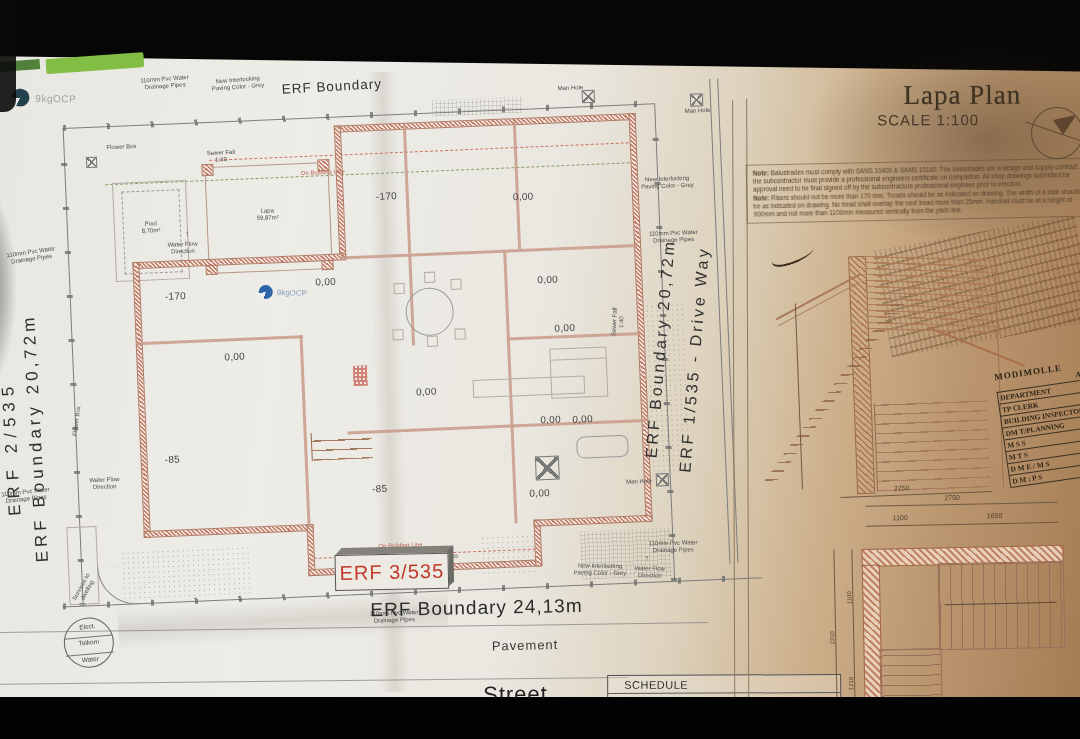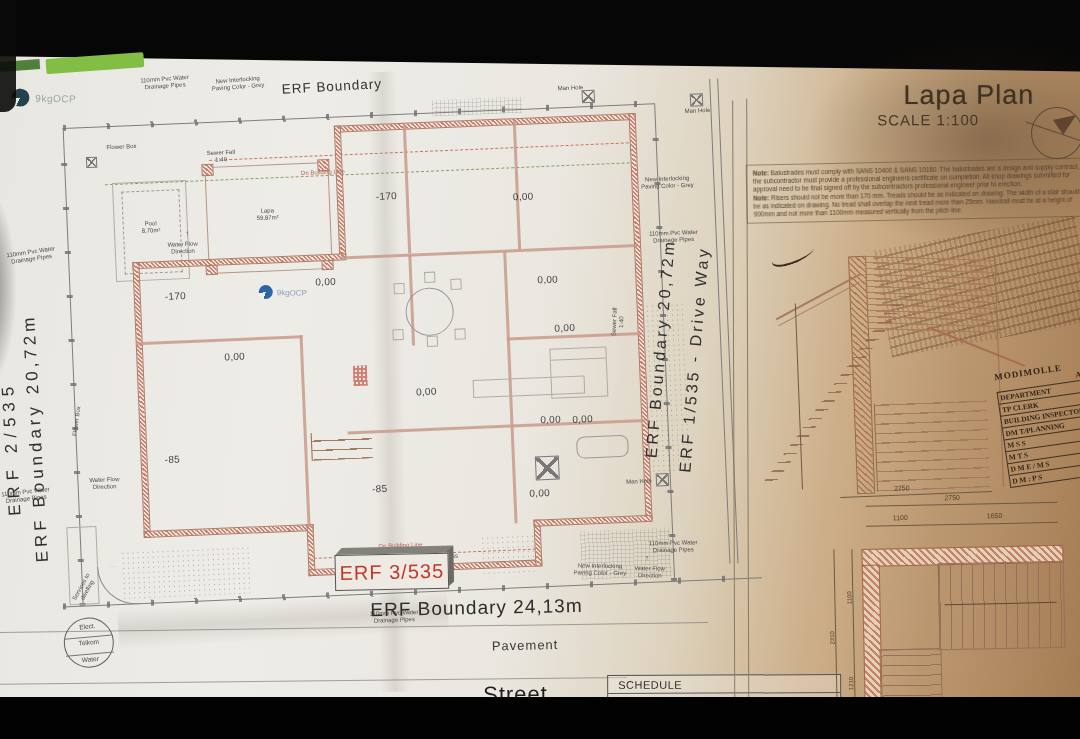--- a/index.html
+++ b/index.html
@@ -83,21 +83,21 @@
   .appr{width:150px;transform:rotate(-9deg);transform-origin:0 0;color:#2c2315;
         font-family:"Liberation Serif",serif;font-weight:bold;}
   .ap-h1{font-size:9px;letter-spacing:1px;}
   .ap-h2{font-size:8px;text-align:right;padding-right:26px;}
   .ap-tb{border:1px solid #3a3022;margin-top:1px;}
   .ap-row{display:flex;border-bottom:1px solid #3a3022;height:11px;align-items:center;}
   .ap-row:last-child{border-bottom:none;}
   .ap-row span{flex:0 0 74%;border-right:1px solid #3a3022;font-size:7.3px;padding:0 2px;white-space:nowrap;overflow:hidden;}
   
   .sched{width:232px;border:1.5px solid #4f4f4f;background:rgba(240,238,232,.35);transform:rotate(-1deg);}
-  .sched-t{font-size:11px;color:#2e2e2e;padding:3px 10px 2px;border-bottom:1px solid #5a5a5a;letter-spacing:.5px;}
+  .sched-t{font-size:11px;color:#2e2e2e;padding:3px 16px 2px;border-bottom:1px solid #5a5a5a;letter-spacing:.5px;}
   .sched-r{display:flex;justify-content:space-between;font-size:9px;color:#3a3a3a;padding:2px 6px;}
   
   .util{width:48px;height:48px;border:1px solid #5f5f5f;border-radius:50%;display:flex;flex-direction:column;
         justify-content:space-around;text-align:center;font-size:6.5px;color:#454545;transform:rotate(-6deg);}
   .util div{border-top:1px solid #777;line-height:1.4;}
   .util div:first-child{border-top:none;}
   .bar-bottom{left:0;top:697px;width:1080px;height:42px;background:#020202;z-index:9;}
   .corner-tl{left:-6px;top:-8px;width:22px;height:120px;background:#0b0b0b;opacity:.9;border-radius:0 0 12px 0;z-index:3;}
   .arrow-up{font-size:8px;color:#4c4c4c;}
 </style>
@@ -279,21 +279,21 @@
       <div class="sched-t">SCHEDULE</div>
       <div class="sched-r">
         <span>ERF AREA</span>
         <span>= 499,97m²</span>
       </div>
     </div>
 
     <div class="ps bl-v" style="left:762px;top:34px;height:606px;background:#8a7a60;transform:rotate(-1deg);"></div>
     <div class="ps bl-v" style="left:776px;top:32px;height:608px;background:#8a7a60;transform:rotate(-1deg);"></div>
 
-    <div class="ps title" style="left:928px;top:10px;transform:rotate(-1deg);">Lapa Plan</div>
+    <div class="ps title" style="left:928px;top:10px;transform:rotate(-1deg);font-family:Liberation Serif, serif;">Lapa Plan</div>
     <div class="ps scale" style="left:902px;top:42px;transform:rotate(-1deg);">SCALE 1:100</div>
     <div class="ps north" style="left:1056px;top:36px;"></div>
 
     <div class="ps notes" style="left:772px;top:92px;">
       <b>Note:</b>
       <span>Balustrades must comply with SANS 10400 &amp; SANS 10160. The balustrades are a design and supply contract, the subcontractor must provide a professional engineers certificate on completion. All shop drawings submitted for approval need to be final signed off by the subcontractors professional engineer prior to erection.</span><br>
       <b>Note:</b>
       <span>Risers should not be more than 170 mm. Treads should be as indicated on drawing. The width of a stair should be as indicated on drawing. No tread shall overlap the next tread more than 25mm. Handrail must be at a height of 900mm and not more than 1100mm measured vertically from the pitch line.</span>
     </div>
 

